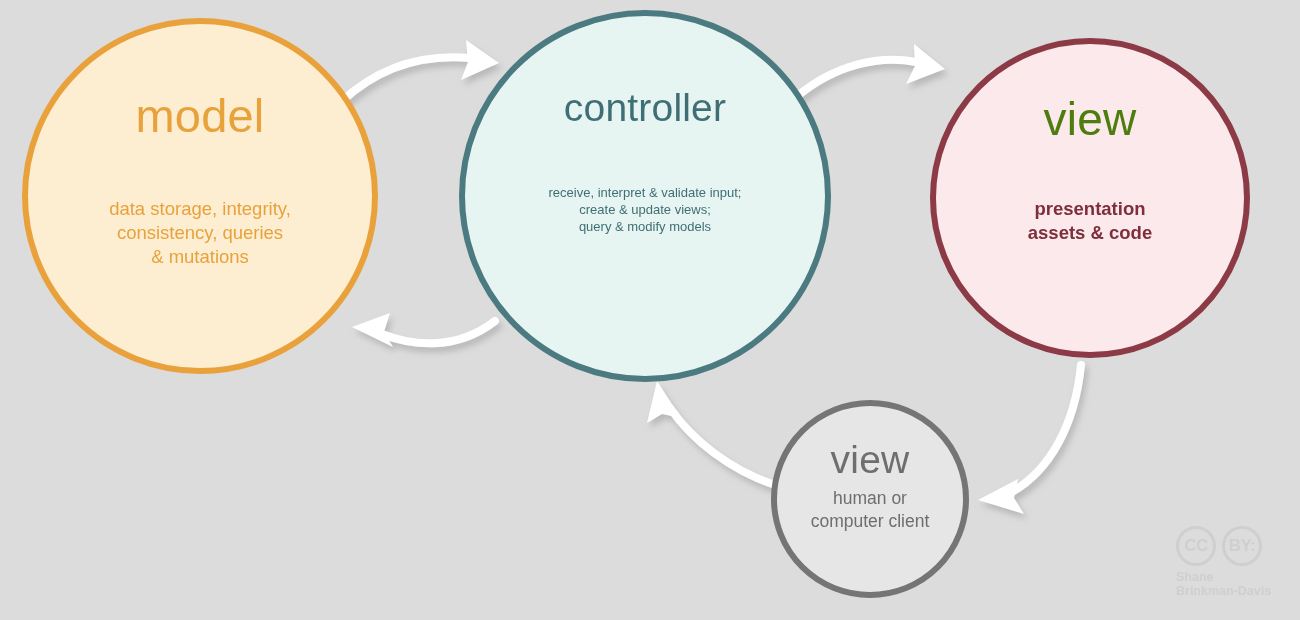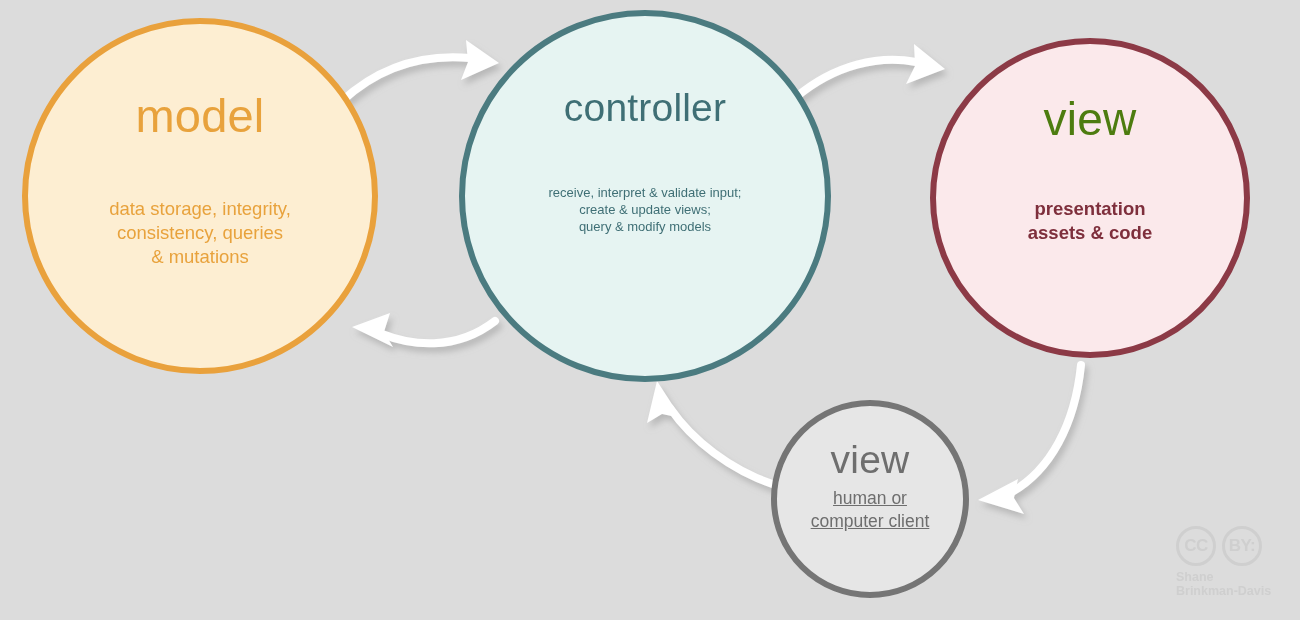--- a/index.html
+++ b/index.html
@@ -107,21 +107,20 @@
   }
   #node-user .node-title {
     color: #6e6e6e;
     font-size: 39px;
     margin-top: 34px;
   }
   #node-user .node-desc {
     color: #6e6e6e;
     font-size: 17.5px;
     margin-top: 8px;
-    text-decoration: underline;
   }
 
   
   #cc-badge {
     position: absolute;
     left: 1176px;
     top: 526px;
     width: 112px;
     height: 84px;
   }

